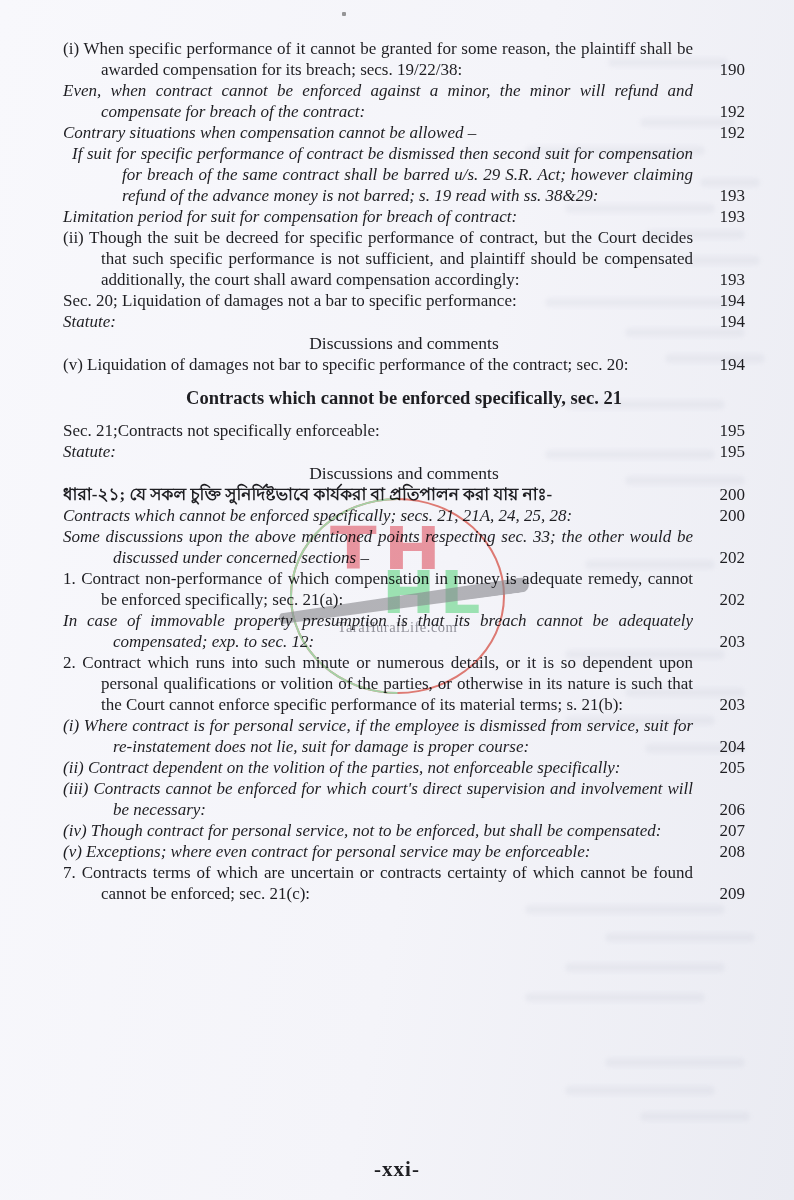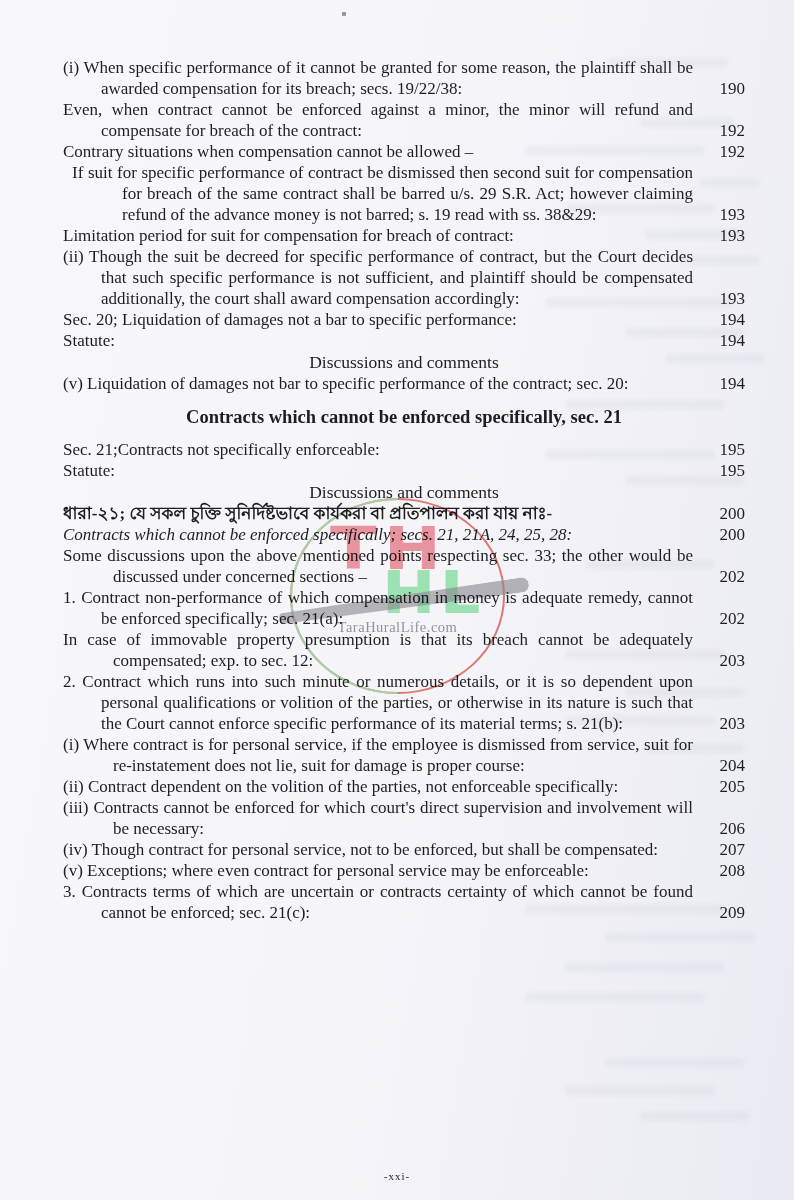--- a/index.html
+++ b/index.html
@@ -15,31 +15,31 @@
   }
   
   .ghost-layer{position:absolute;inset:0;z-index:1;pointer-events:none;}
   .ghost{
     position:absolute;height:9px;border-radius:5px;
     background:#a9aebf;opacity:.12;filter:blur(2px);
   }
   .speck{position:absolute;width:4px;height:4px;background:#555;opacity:.6;border-radius:1px;}
 
   
-  .toc{position:absolute;left:63px;top:57px;width:682px;z-index:2;}
+  .toc{position:absolute;left:63px;top:38px;width:682px;z-index:2;}
   .entry{display:flex;align-items:flex-end;}
   .etext{
     flex:1 1 auto;font-size:17px;line-height:21px;
     text-align:justify;color:#1e1e22;
   }
   .enum{
     flex:0 0 46px;text-align:right;font-size:17px;line-height:21px;
     padding-left:6px;color:#1e1e22;white-space:nowrap;
   }
-  .italic{}
+  .italic{font-style:italic;}
   .bengali{font-weight:600;font-family:"Liberation Serif","DejaVu Sans",sans-serif;}
   .heading{text-align:center;font-size:17.5px;line-height:21px;margin-top:1px;}
   .heading.bold{font-weight:bold;font-size:18.5px;margin:13px 0 11px;}
 
   
   .watermark{
     position:absolute;left:290px;top:498px;width:215px;height:196px;
     z-index:3;pointer-events:none;mix-blend-mode:multiply;
   }
   .wm-circle{
@@ -70,21 +70,21 @@
     clip-path:polygon(0 15%,100% 0,100% 100%,0 85%);
     opacity:.62;z-index:3;
   }
   .wm-site{
     position:absolute;left:0;right:0;top:121px;text-align:center;
     font-size:14.5px;letter-spacing:.5px;opacity:.75;z-index:5;
   }
 
   .folio{
     position:absolute;left:0;right:0;bottom:18px;text-align:center;
-    font-size:11px;letter-spacing:1px;z-index:2;
+    font-size:21px;letter-spacing:1px;z-index:2;font-weight:bold;
   }
 </style>
 </head>
 <body>
 
 <div class="sheet">
 
   <div class="ghost-layer" id="ghost-layer">
       <div class="ghost" style="left: 608px; top: 58px; width: 120px;"></div>
       <div class="ghost" style="left: 640px; top: 118px; width: 95px;"></div>
@@ -200,21 +200,21 @@
   </div>
       <div class="entry">
     <div class="etext italic" style="padding-left: 50px; text-indent: -50px;">(iv) Though contract for personal service, not to be enforced, but shall be compensated:</div>
     <div class="enum">207</div>
   </div>
       <div class="entry">
     <div class="etext italic" style="padding-left: 50px; text-indent: -50px;">(v) Exceptions; where even contract for personal service may be enforceable:</div>
     <div class="enum">208</div>
   </div>
       <div class="entry">
-    <div class="etext" style="padding-left: 38px; text-indent: -38px;">3. Contracts terms of which are uncertain or contracts certainty of which cannot be found cannot be enforced; sec. 21(c):</div>
+    <div class="etext" style="padding-left: 38px; text-indent: -38px;">7. Contracts terms of which are uncertain or contracts certainty of which cannot be found cannot be enforced; sec. 21(c):</div>
     <div class="enum">209</div>
   </div>
     </div>
 
   <div class="watermark">
     <div class="wm-circle" style="border-color: rgb(224, 85, 72);"></div>
     <div class="wm-bottom" id="wm-bottom" style="color: rgb(140, 232, 164);">HL</div>
     <div class="wm-swoosh" id="wm-swoosh" style="background: rgb(143, 143, 147);"></div>
     <div class="wm-top" id="wm-top" style="color: rgb(240, 134, 143);">TH</div>
     <div class="wm-site" id="wm-site" style="color: rgb(118, 118, 126);">TaraHuralLife.com</div>

